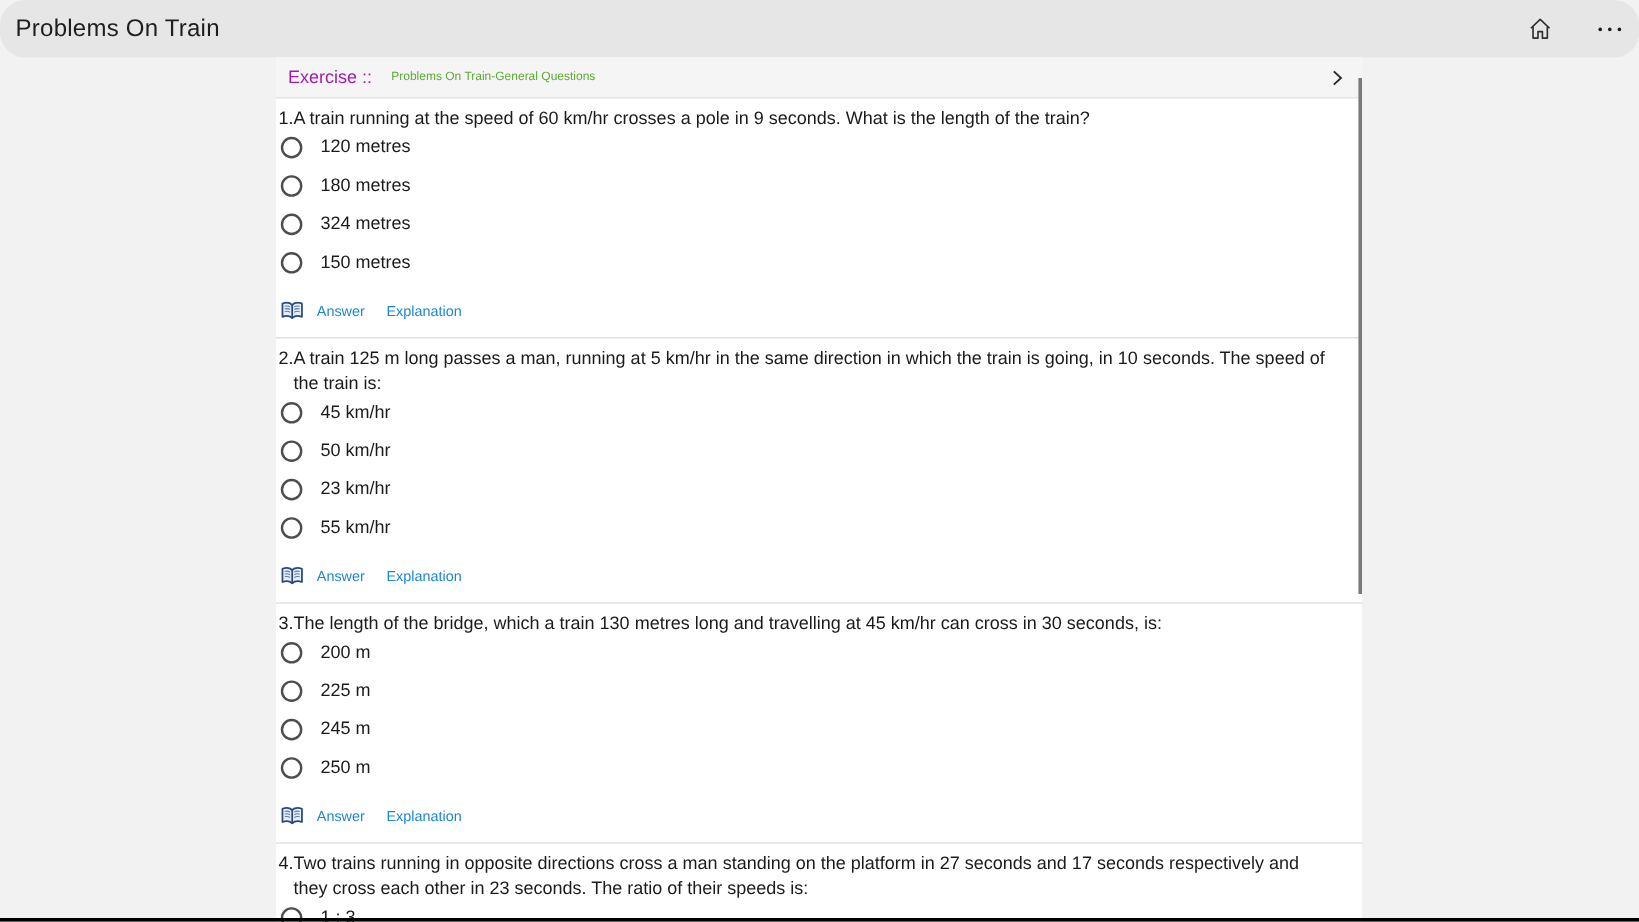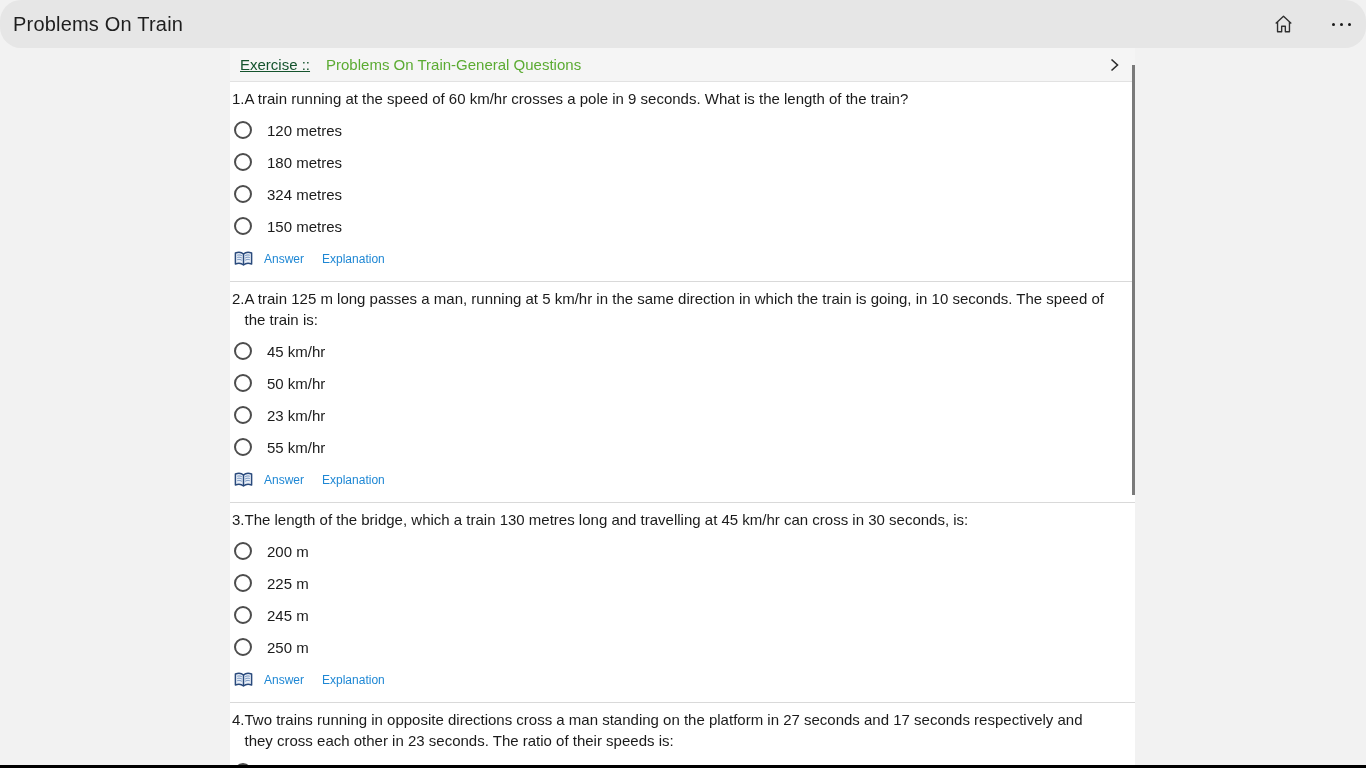--- a/index.html
+++ b/index.html
@@ -41,24 +41,24 @@
     width: 905px; height: 720px;
     background: #ffffff;
   }
   .ex-header {
     height: 33px;
     background: #f5f5f5;
     border-bottom: 1px solid #e2e2e2;
     display: flex; align-items: center;
     padding: 0 12px 0 10px;
   }
-  .ex-label { color: #14532d; font-size: 15px; text-decoration: underline; }
+  .ex-label { color: #a21caf; font-size: 15px; }
   .ex-title {
     color: var(--green, #5bab32);
-    font-size: 15px; margin-left: 16px;
+    font-size: 10px; margin-left: 16px;
     text-decoration: none; cursor: pointer;
   }
   .chev { display: flex; margin-right: 2px; cursor: pointer; }
 
   .scroll-thumb {
     position: absolute; top: 17px; right: 0;
     width: 3px; height: 430px;
     background: #7a7a7a;
     cursor: default;
   }
@@ -68,21 +68,21 @@
   .q-text {
     display: flex;
     font-size: 15px; color: #1b1b1b;
     line-height: 21px;
     margin: 4px 0 5px 2px;
     padding-right: 30px;
   }
   .q-num { white-space: pre; }
   .q-body { flex: 1; }
 
-  .opt { display: flex; align-items: center; height: 32px; cursor: pointer; }
+  .opt { display: flex; align-items: flex-start; height: 32px; cursor: pointer; }
   .radio {
     box-sizing: border-box;
     width: 18px; height: 18px;
     border: 2px solid #4d4d4d;
     border-radius: 50%;
     margin-left: 4px;
     background: #fff;
     flex: none;
   }
   .opt-label { margin-left: 15px; font-size: 15px; color: #1b1b1b; }

